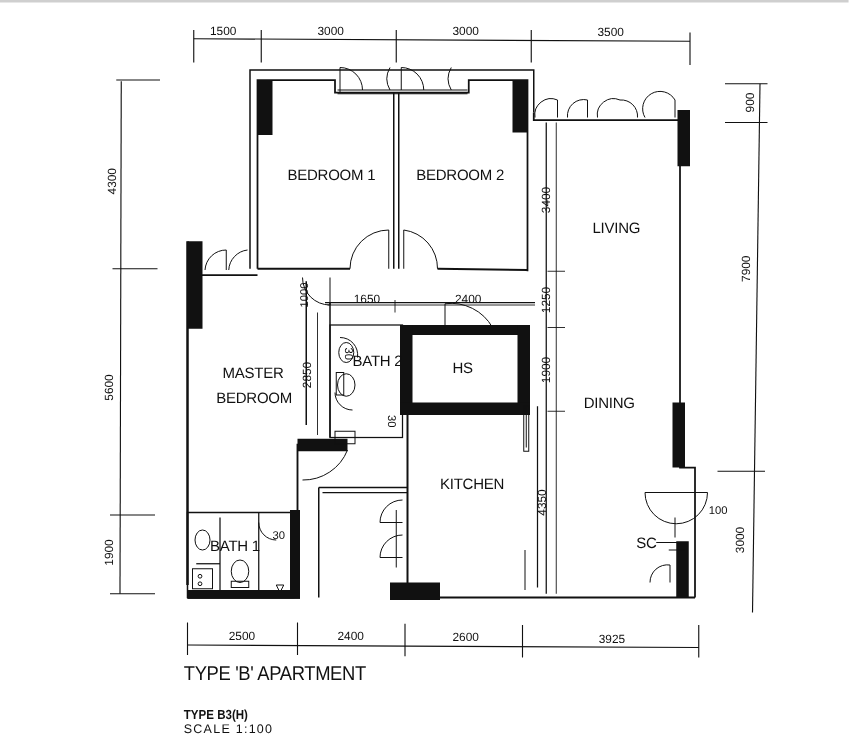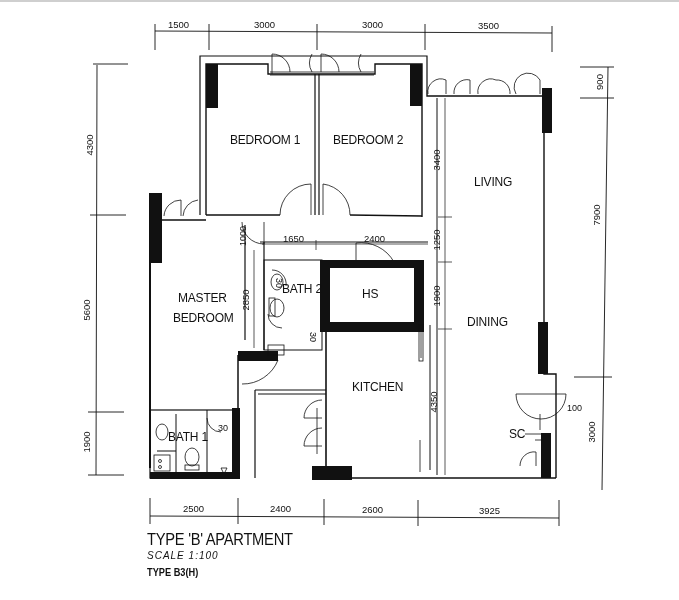--- a/index.html
+++ b/index.html
@@ -4,21 +4,21 @@
   <style>
     html, body { margin: 0; padding: 0; background: #ffffff; }
     body { width: 679px; height: 600px; overflow: hidden; position: relative; font-family: "Liberation Sans", sans-serif; }
     .topbar { position: absolute; left: 0; top: 0; width: 679px; height: 2px; background: #cfcfcf; }
     svg.plan { position: absolute; left: 0; top: 0; }
     .dim { font-family: "Liberation Sans", sans-serif; font-size: 9.5px; fill: #111; }
     .room { font-family: "Liberation Sans", sans-serif; font-size: 12px; fill: #111; letter-spacing: -0.2px; }
     .small { font-family: "Liberation Sans", sans-serif; font-size: 9px; fill: #111; }
     .title { position: absolute; left: 147px; top: 531px; font-size: 16px; color: #111; letter-spacing: -0.3px; transform: scaleX(0.92); transform-origin: left; }
     .subtitle { position: absolute; left: 147px; top: 566px; font-size: 10.5px; font-weight: bold; color: #111; transform: scaleX(0.88); transform-origin: left; }
-    .scale { position: absolute; left: 147px; top: 550px; font-size: 10px; color: #111; letter-spacing: 1px; font-style: italic; }
+    .scale { position: absolute; left: 147px; top: 578px; font-size: 10px; color: #111; letter-spacing: 1px; }
   </style>
 </head>
 <body>
 
 <div class="topbar"></div>
 
 <svg class="plan" width="679" height="600" viewBox="0 0 679 600">
 
   <g stroke="#111" stroke-width="0.9">
     <line x1="155" y1="31" x2="552" y2="33"></line>

